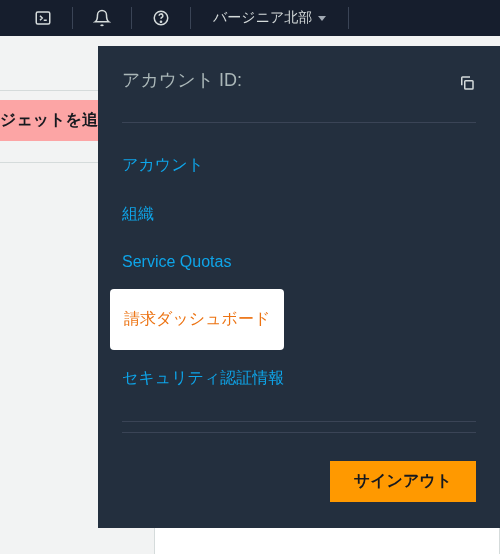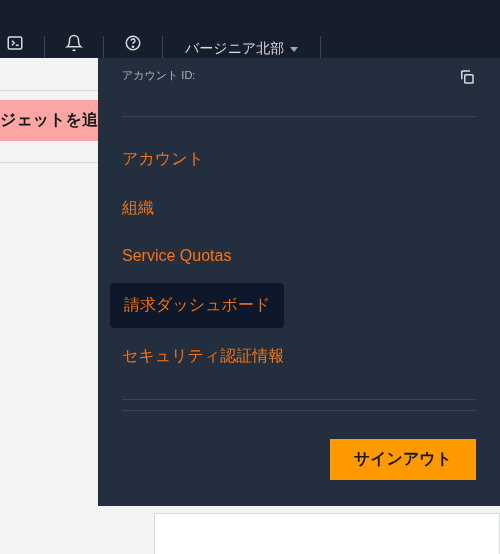--- a/index.html
+++ b/index.html
@@ -9,25 +9,25 @@
     }
     body {
       width: 500px;
       height: 554px;
       font-family: "Helvetica Neue", Arial, sans-serif;
       background: #f2f3f3;
       overflow: hidden;
       position: relative;
     }
     .topbar {
-      height: 58px;
+      height: 36px;
       background: #161e2d;
       display: flex;
-      align-items: flex-end;
-      padding: 0 0;
+      align-items: center;
+      padding: 0 28px;
       gap: 6px;
       position: relative;
       z-index: 10;
     }
     .topbar-sep {
       width: 1px;
       height: 22px;
       background: #3a4456;
       margin: 0 8px;
     }
@@ -76,48 +76,48 @@
       position: absolute;
       top: 46px;
       right: 0;
       width: 402px;
       background: #232f3e;
       z-index: 9;
       padding-bottom: 0;
     }
     .account-id-row {
       display: flex;
-      align-items: flex-start;
+      align-items: flex-end;
       padding: 22px 24px 20px 24px;
       color: #aab7b8;
-      font-size: 11px;
+      font-size: 18px;
     }
     .account-id-label { margin-right: 8px; }
     .copy-btn {
       margin-left: auto;
       color: #d5dbdb;
       cursor: pointer;
       display: flex;
     }
     .copy-btn svg { width: 18px; height: 18px; }
     .menu-group {
       padding: 8px 12px;
     }
     .menu-item {
-      color: #f97316;
+      color: #0ea5e9;
       font-size: 16px;
       padding: 14px 12px;
       cursor: pointer;
       border-radius: 4px;
     }
     .menu-item.active {
-      background: #0f172a;
+      background: #ffffff;
       color: #ec7211;
       display: inline-block;
-      padding: 12px 14px;
+      padding: 20px 14px;
       margin: 4px 0;
     }
     .divider {
       height: 1px;
       background: #3a4456;
       margin: 10px 24px;
     }
     .signout-row {
       display: flex;
       justify-content: flex-end;

